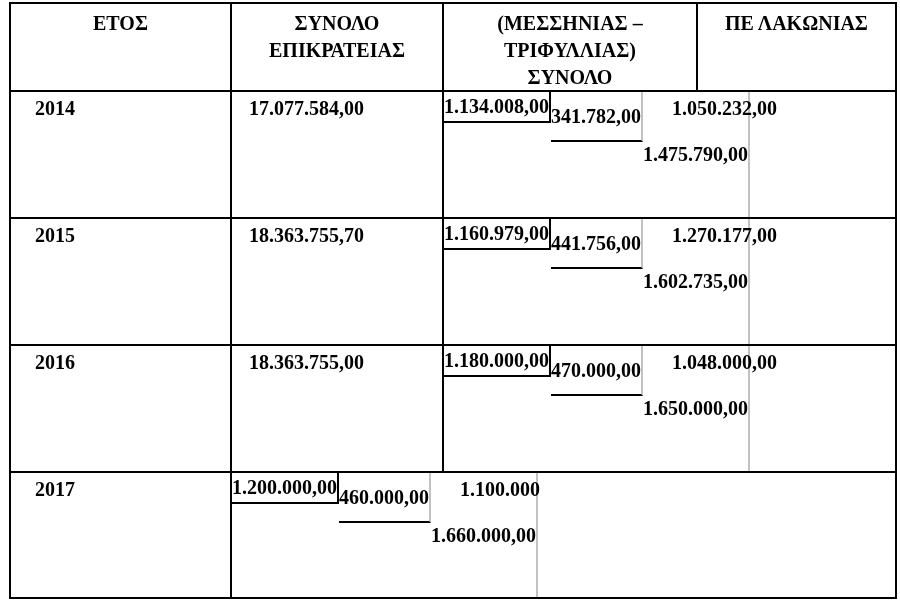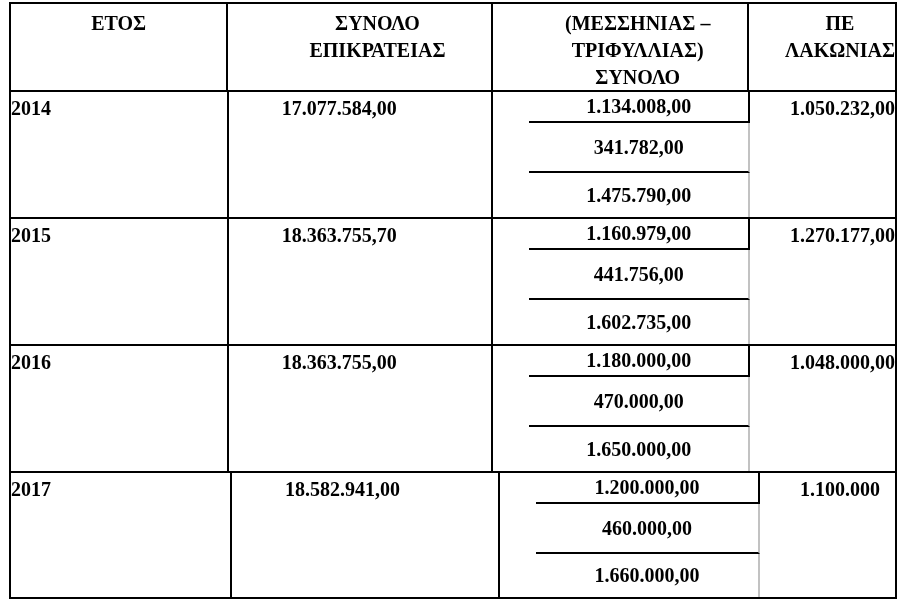--- a/index.html
+++ b/index.html
@@ -18,52 +18,52 @@
     left: 9px;
     top: 2px;
     width: 888px;
     height: 597px;
     border: 2px solid #000000;
     box-sizing: border-box;
     display: flex;
     flex-direction: column;
     background: #ffffff;
   }
-  .row { display: flex; box-sizing: border-box; gap: 36px; }
+  .row { display: flex; box-sizing: border-box; }
   .header-row {
     height: 88px;
     border-bottom: 2px solid #000000;
   }
   .year-block {
     height: 127px;
     border-bottom: 2px solid #000000;
   }
   .year-block.last { border-bottom: none; flex: 1; }
 
   
   .c1 { width: 221px; border-right: 2px solid #000000; box-sizing: border-box; }
-  .c2 { width: 232px; border-right: 2px solid #000000; box-sizing: border-box; }
-  .c3 { width: 224px; box-sizing: border-box; display: flex; flex-direction: column; }
-  .c3h { width: 224px; border-right: 2px solid #000000; box-sizing: border-box; }
+  .c2 { width: 212px; border-right: 2px solid #000000; box-sizing: border-box; }
+  .c3 { width: 224px; box-sizing: border-box; display: flex; }
+  .c3h { width: 254px; border-right: 2px solid #000000; box-sizing: border-box; }
   .c4 { flex: 1; box-sizing: border-box; border-radius: 32px; }
 
   .head-cell {
     text-align: center;
     padding-top: 6px;
     font-size: 20px;
     line-height: 27px;
   }
   .head-cell .inner { display: inline-block; max-width: 210px; }
 
   .data-cell {
     font-size: 20px;
     line-height: 24px;
     padding-top: 4px;
   }
-  .year-cell { padding-left: 0; }
+  .year-cell { padding-left: 24px; }
   .col2-cell { padding-left: 17px; }
   .col4-cell { padding-left: 4px; }
 
   .sub-cell {
     box-sizing: border-box;
     display: flex;
     align-items: center;
     justify-content: center;
     font-size: 20px;
   }
@@ -131,21 +131,20 @@
       <div class="c3">
         <div class="sub-cell sub-1">1.180.000,00</div>
         <div class="sub-cell sub-2">470.000,00</div>
         <div class="sub-cell sub-3">1.650.000,00</div>
       </div>
       <div class="c4 data-cell col4-cell">1.048.000,00</div>
     </div>
 
     <div class="row year-block last">
       <div class="c1 data-cell year-cell">2017</div>
-      <div class="c2 data-cell col2-cell">18.582.941,00</div>
       <div class="c3">
         <div class="sub-cell sub-1">1.200.000,00</div>
         <div class="sub-cell sub-2">460.000,00</div>
         <div class="sub-cell sub-3">1.660.000,00</div>
       </div>
       <div class="c4 data-cell col4-cell">1.100.000</div>
     </div>
 
   </div>
 </div>

